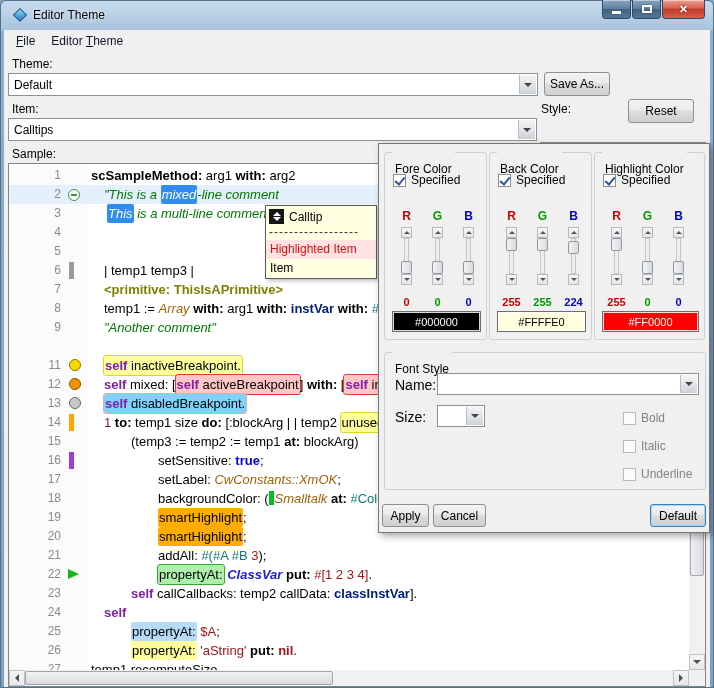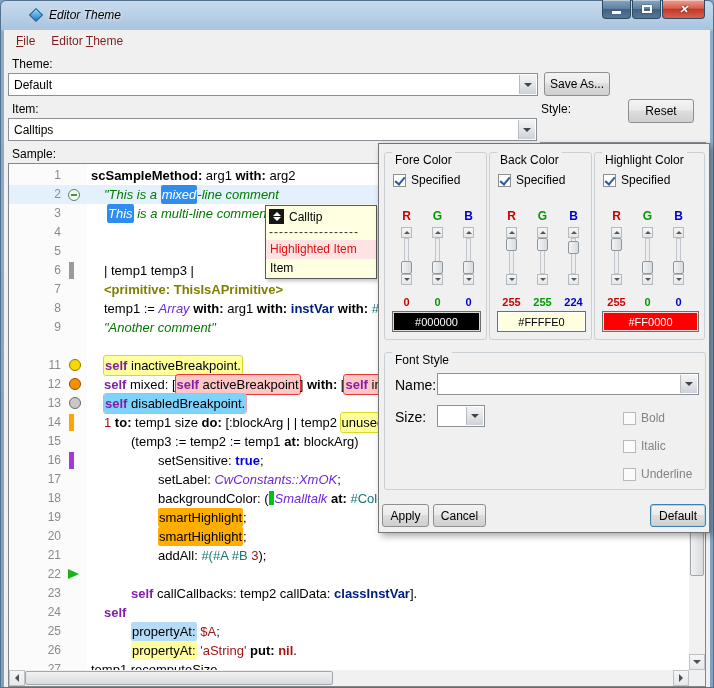--- a/index.html
+++ b/index.html
@@ -3,40 +3,40 @@
 <meta charset="utf-8">
 <style>
   * { margin:0; padding:0; box-sizing:border-box; }
   html,body { width:714px; height:688px; overflow:hidden; }
   body { font-family:"Liberation Sans", sans-serif; position:relative; background:#7FA0C0; }
   .win { position:absolute; inset:0; overflow:hidden; }
   .frame-bg { position:absolute; inset:0; border:1px solid #51718F; border-radius:6px 6px 0 0;
     background:linear-gradient(180deg,#C8DBED 0px,#A9C4DE 29px,#8FAECB 30px,#7FA0C0 100%); }
 
   
-  .titlebar { position:absolute; left:16px; top:0; right:0; height:28px;font-style:italic; }
+  .titlebar { position:absolute; left:0; top:0; right:0; height:28px; }
   .app-icon { position:absolute; left:13px; top:8px; width:14px; height:14px; }
   .app-icon .diamond { position:absolute; left:2px; top:2px; width:10px; height:10px; transform:rotate(45deg);
     background:linear-gradient(135deg,#8FE0F8,#1E78C8); border:1px solid #0E4E86; }
   .title-text { position:absolute; left:33px; top:8px; font-size:12px; color:#000; text-shadow:0 0 4px rgba(255,255,255,.9); }
   .win-btns { position:absolute; top:0; right:9px; display:flex; gap:1px; }
   .wbtn { width:29px; height:19px; border:1px solid #2F4A63; border-top:none; border-radius:0 0 4px 4px;
     display:flex; align-items:center; justify-content:center;
     background:linear-gradient(180deg,#89A6C0 0%,#5E80A0 48%,#416281 52%,#54779A 100%);
     box-shadow:inset 0 1px 0 rgba(255,255,255,.45); }
   .wbtn.close { width:43px; background:linear-gradient(180deg,#EDA094 0%,#D9604F 45%,#C0392B 52%,#D8604C 100%); }
   .glyph-min { width:9px; height:3px; background:#FFF; margin-top:7px; box-shadow:0 0 1px #123; }
   .glyph-max { width:10px; height:8px; border:2px solid #FFF; box-shadow:0 0 1px #123; }
   .glyph-close { color:#FFF; font-size:11px; font-weight:bold; text-shadow:0 0 2px #400; }
 
   .client { position:absolute; left:4px; top:30px; right:4px; bottom:1px; background:#F0F0F0; }
 
   
   .menubar { position:absolute; left:4px; top:31px; right:4px; height:21px; background:#F0F0F0; padding-left:4px; }
-  .menu-item { display:inline-block; padding:3px 8px; font-size:12px; color:#7f1d1d; }
+  .menu-item { display:inline-block; padding:3px 8px; font-size:12px; color:#0f172a; }
 
   
   .lbl { position:absolute; font-size:12px; color:#000; }
   .combo { position:absolute; background:#FFF; border:1px solid #8B9097; font-size:12px; }
   .combo-text { position:absolute; left:5px; top:50%; transform:translateY(-50%); white-space:nowrap; color:#000; }
   .combo-btn { position:absolute; top:1px; right:1px; bottom:1px; width:17px;
     background:linear-gradient(180deg,#F2F4F6 0%,#E3E6E9 50%,#CDD2D8 100%); border-left:1px solid #B8BCC0;
     display:flex; align-items:center; justify-content:center; }
   .tri-dn { width:0; height:0; border-left:4px solid transparent; border-right:4px solid transparent; border-top:4px solid #444; }
   .styled-red { color:#C00000; margin-left:4px; }
@@ -51,21 +51,21 @@
   .lines { position:absolute; left:0; top:2px; right:16px; bottom:16px; overflow:hidden; }
   .row { position:absolute; left:0; right:0; height:19px; }
   .row.current { background:#E4F1FC; }
   .num { position:absolute; left:0; top:0; width:52px; text-align:right; color:#8A8A8A; font-size:12px; line-height:19px; }
   .code { position:absolute; top:0; font-size:13px; line-height:19px; white-space:pre; color:#000; }
 
   .c-plain { color:#000; }
   .c-bold { color:#000; font-weight:bold; }
   .c-comment { color:#007A00; font-style:italic; }
   .c-self { color:#8220A8; font-weight:bold; }
-  .c-global { color:#6d28d9; font-style:italic; }
+  .c-global { color:#a16207; font-style:italic; }
   .c-globalb { color:#2121D4; font-style:italic; font-weight:bold; }
   .c-instvar { color:#00207F; font-weight:bold; }
   .c-symbol { color:#117777; }
   .c-number { color:#A31515; }
   .c-string { color:#A31515; }
   .c-true { color:#0000E8; font-weight:bold; }
   .c-nil { color:#A31515; font-weight:bold; }
   .c-prim { color:#7F7F00; font-weight:bold; }
 
   .box { display:inline-block; border-radius:2px; padding:0 1px; }
@@ -119,21 +119,21 @@
   .tri-r { width:0;height:0;border-top:4px solid transparent;border-bottom:4px solid transparent;border-left:4px solid #505050; }
   .vthumb { position:absolute; left:1px; width:14px; top:16px; height:396px;
     background:linear-gradient(90deg,#F0F1F2,#D9DBDD); border:1px solid #9FA7AD; border-radius:2px; }
   .hthumb { position:absolute; top:1px; height:14px; left:16px; width:308px;
     background:linear-gradient(180deg,#F0F1F2,#D9DBDD); border:1px solid #9FA7AD; border-radius:2px; }
 
   
   .panel { position:absolute; left:378px; top:143px; width:332px; height:390px; background:#F0F0F0;
     border:1px solid #767676; box-shadow:3px 3px 7px rgba(0,0,0,.35); z-index:20; }
   .group { position:absolute; border:1px solid #C9D0D6; border-radius:3px; }
-  .group-title { position:absolute; top:-8px; left:7px; background:#F0F0F0; padding:8px 3px; font-size:12px; color:#000; white-space:nowrap; }
+  .group-title { position:absolute; top:-8px; left:7px; background:#F0F0F0; padding:17px 3px; font-size:12px; color:#000; white-space:nowrap; }
   .cg { top:8px; height:188px; }
   .cb-row { position:absolute; left:8px; top:20px; display:flex; gap:5px; align-items:center; font-size:12px; color:#000; }
   .cb { width:13px; height:13px; background:#FFF; border:1px solid #8E8E8E; position:relative; flex:0 0 auto; }
   .cb.checked::after { content:""; position:absolute; left:3px; top:0px; width:4px; height:8px;
     border:solid #2C5AA0; border-width:0 2px 2px 0; transform:rotate(40deg); }
   .cb.disabled { border-color:#B9B9B9; background:#FBFBFB; }
   .chan-col { position:absolute; top:56px; width:27px; text-align:center; }
   .chan-label { font-size:12px; font-weight:bold; }
   .slider { position:relative; width:11px; height:58px; margin:4px auto 0; }
   .sl-track { position:absolute; left:3px; top:11px; bottom:11px; width:5px; background:#EDEEF0; border:1px solid #C2C6CA; }
@@ -291,20 +291,21 @@
           <span class="num">20</span>
           <span class="code" style="left: 149px;"><span class="box hl-orange"><span class="c-plain">smartHighlight</span></span><span class="c-plain">;</span></span>
         </div>
         <div class="row" style="top: 380px;">
           <span class="num">21</span>
           <span class="code" style="left: 149px;"><span class="c-plain">addAll: </span><span class="c-symbol">#(#A #B</span><span class="c-plain"> </span><span class="c-number">3</span><span class="c-plain">);</span></span>
         </div>
         <div class="row" style="top: 399px;">
           <span class="num">22</span>
           <span class="mk mk-arrow"></span>
+          <span class="code" style="left: 149px;"><span class="box hl-green"><span class="c-plain">propertyAt:</span></span><span class="c-plain"> </span><span class="c-globalb">ClassVar</span><span class="c-plain"> </span><span class="c-bold">put:</span><span class="c-plain"> </span><span class="c-number">#[1 2 3 4]</span><span class="c-plain">.</span></span>
         </div>
         <div class="row" style="top: 418px;">
           <span class="num">23</span>
           <span class="code" style="left: 122px;"><span class="c-self">self</span><span class="c-plain"> callCallbacks: temp2 callData: </span><span class="c-instvar">classInstVar</span><span class="c-plain">].</span></span>
         </div>
         <div class="row" style="top: 437px; text-decoration: underline;">
           <span class="num">24</span>
           <span class="code" style="left: 95px;"><span class="c-self">self</span></span>
         </div>
         <div class="row" style="top: 456px;">

